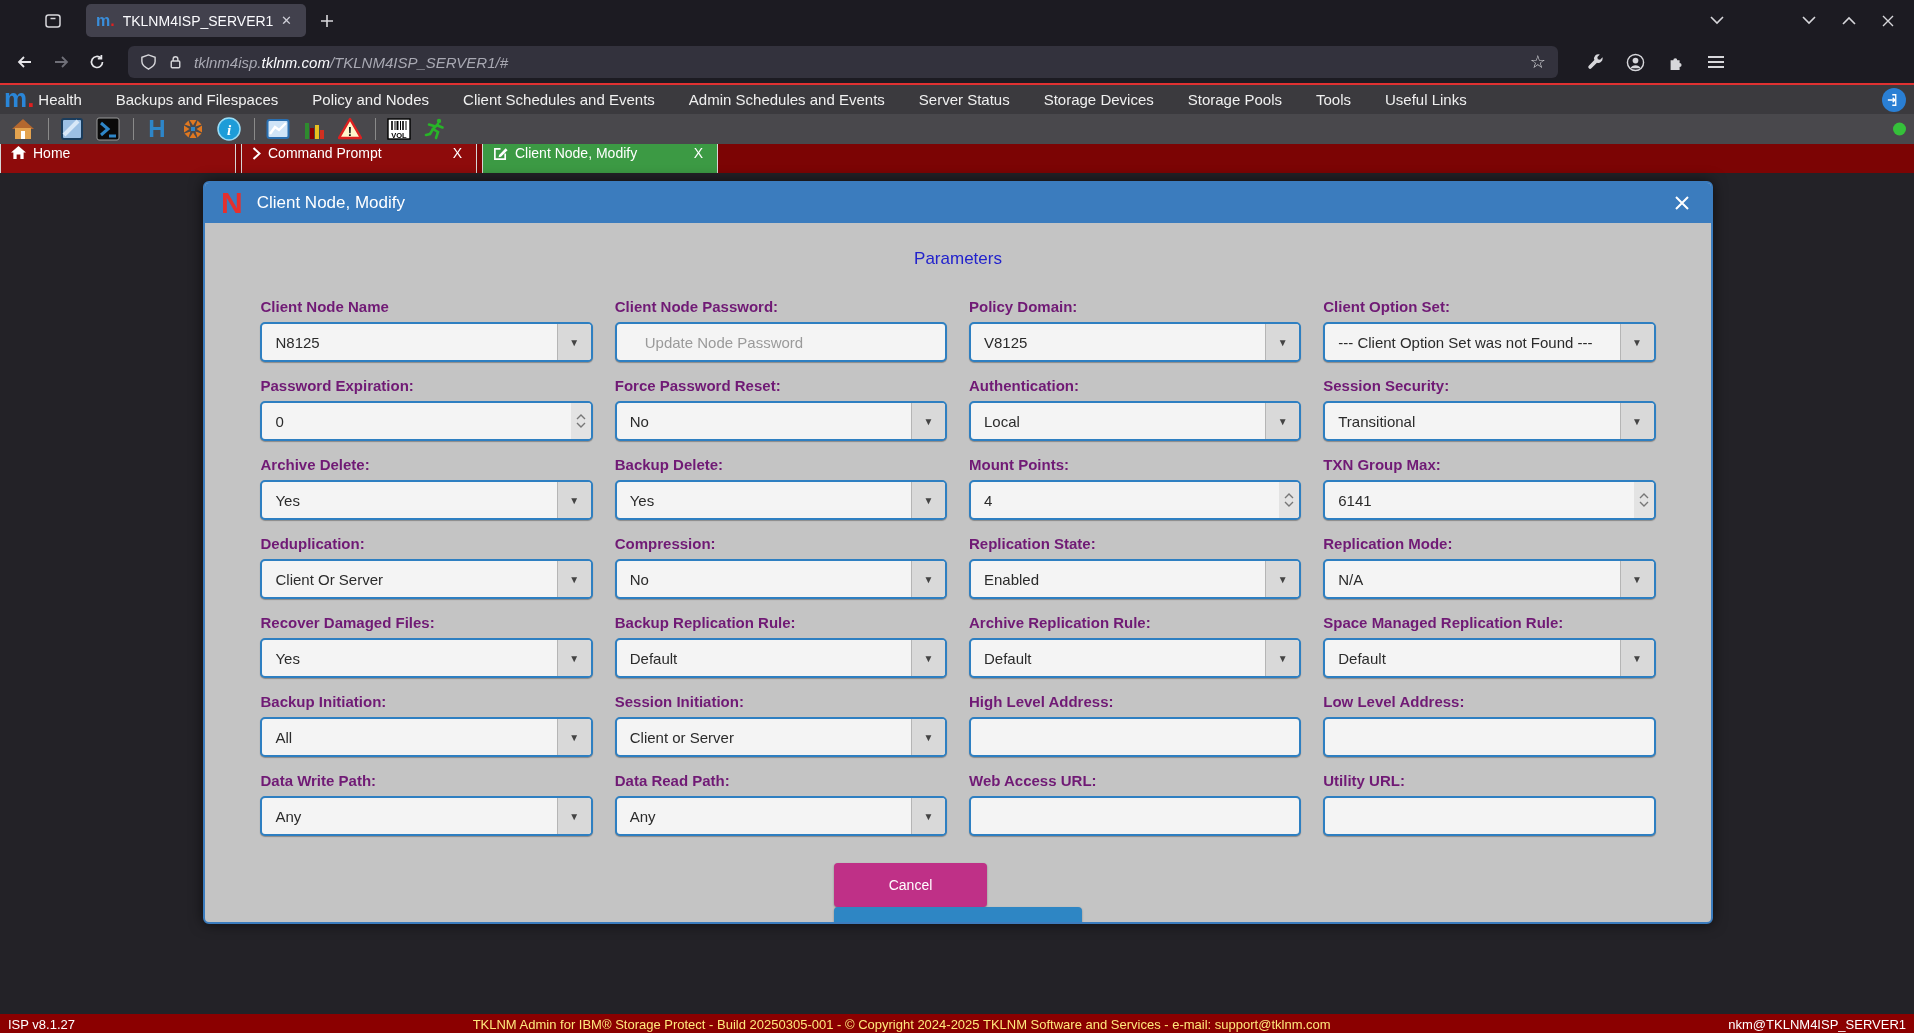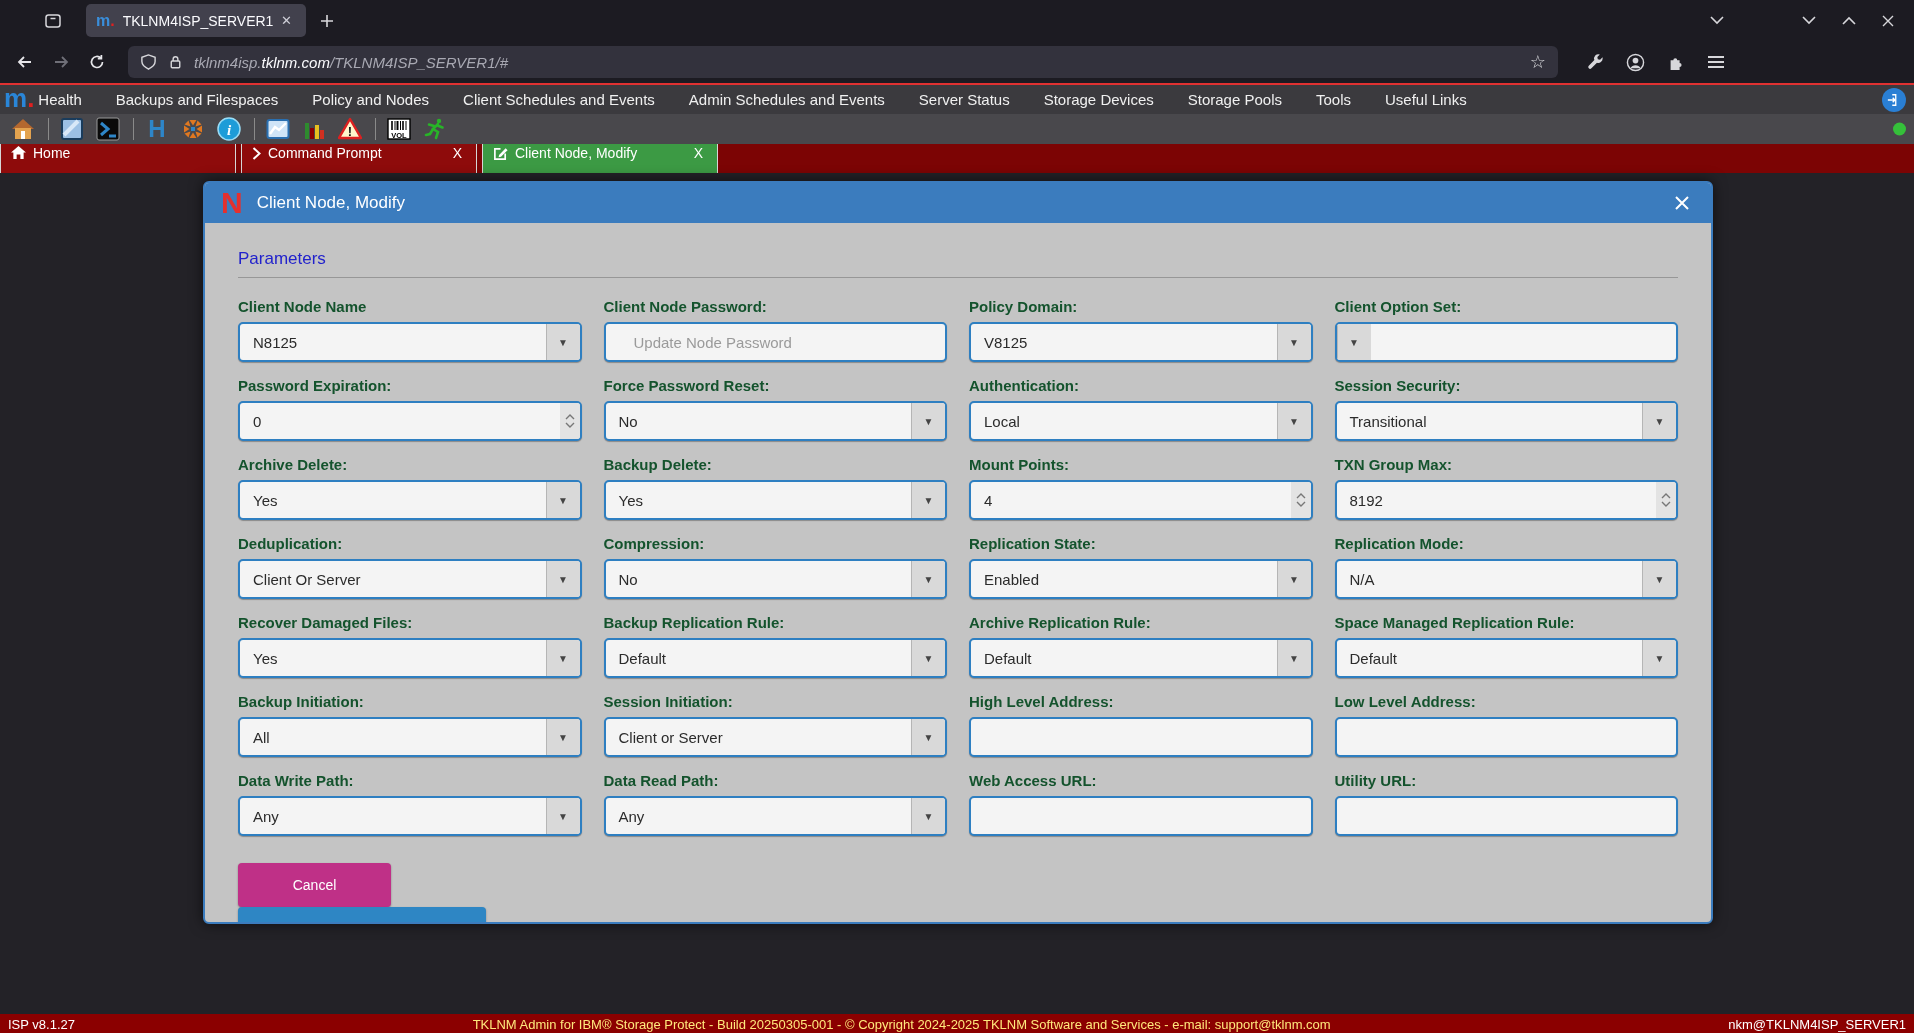--- a/index.html
+++ b/index.html
@@ -56,25 +56,25 @@
 
   
   .content { height:841px; background:#232227; position:relative; }
   .dialog { position:absolute; left:203px; top:8px; width:1510px; height:743px;
     background:#c4c4c4; border:2px solid #3b7cbe; border-radius:6px; overflow:hidden;
     display:flex; flex-direction:column; box-shadow:0 0 14px rgba(0,0,0,.6); }
   .dlg-header { height:40px; background:#3b7cbe; display:flex; align-items:center; padding:0 16px; flex:0 0 40px; }
   .dlg-logo { color:#e4302e; font-weight:bold; font-size:30px; line-height:30px; margin-right:14px; }
   .dlg-title { color:#fff; font-size:17px; }
   .dlg-close { margin-left:auto; display:flex; align-items:center; justify-content:center; width:26px; height:26px; }
-  .dlg-body { flex:1; padding:26px 33px 0 33px; display:flex; flex-direction:column; }
+  .dlg-body { flex:1; padding:26px 33px 0 33px; display:flex; flex-direction:column;align-items:center; }
   .section-title { color:#2222cc; font-size:17px; margin-bottom:8px; }
   .section-rule { border:none; border-top:1px solid #979797; margin-bottom:20px; }
   .form-grid { display:grid; grid-template-columns:repeat(4,1fr); column-gap:22px; row-gap:15px; }
-  .flabel { font-size:15px; font-weight:bold; color:#14532d; margin-bottom:7px; white-space:nowrap; }
+  .flabel { font-size:15px; font-weight:bold; color:#701a75; margin-bottom:7px; white-space:nowrap; }
   .control { height:40px; border:2px solid #2e7fc1; border-radius:5px; background:#f4f4f4;
     display:flex; align-items:stretch; font-size:15px; color:#2b2b2b; overflow:hidden;
     box-shadow:0 1px 1px rgba(0,0,0,.3);gap:27px; }
   .control .val { flex:1; display:flex; align-items:center; padding-left:13px; white-space:nowrap; overflow:hidden; }
   .control .dd { width:34px; background:#d9d9d9; border-left:1px solid #b5b5b5;
     display:flex; align-items:center; justify-content:center; color:#444; font-size:10px; }
   .control .spin { width:20px; background:#e3e3e3; display:flex; flex-direction:column;
     align-items:center; justify-content:center; gap:2px; }
   input.control { display:block; width:100%; padding-left:28px; font-size:15px; color:#2b2b2b;
     font-family:"Liberation Sans", sans-serif; outline:none; }
@@ -372,20 +372,21 @@
           <div class="field">
             <div class="flabel">Policy Domain:</div>
             <div class="control sel">
               <span class="val">V8125</span>
               <span class="dd">▼</span>
             </div>
           </div>
           <div class="field">
             <div class="flabel">Client Option Set:</div>
             <div class="control sel">
+              <span class="val">--- Client Option Set was not Found ---</span>
               <span class="dd">▼</span>
             </div>
           </div>
           <div class="field">
             <div class="flabel">Password Expiration:</div>
             <div class="control num">
               <span class="val">0</span>
               <span class="spin">
                 <svg width="10" height="6" viewBox="0 0 10 6">
                   <polyline points="1,5 5,1 9,5" fill="none" stroke="#777" stroke-width="1.4"></polyline>
@@ -441,21 +442,21 @@
                 </svg>
                 <svg width="10" height="6" viewBox="0 0 10 6">
                   <polyline points="1,1 5,5 9,1" fill="none" stroke="#777" stroke-width="1.4"></polyline>
                 </svg>
               </span>
             </div>
           </div>
           <div class="field">
             <div class="flabel">TXN Group Max:</div>
             <div class="control num">
-              <span class="val">8192</span>
+              <span class="val">6141</span>
               <span class="spin">
                 <svg width="10" height="6" viewBox="0 0 10 6">
                   <polyline points="1,5 5,1 9,5" fill="none" stroke="#777" stroke-width="1.4"></polyline>
                 </svg>
                 <svg width="10" height="6" viewBox="0 0 10 6">
                   <polyline points="1,1 5,5 9,1" fill="none" stroke="#777" stroke-width="1.4"></polyline>
                 </svg>
               </span>
             </div>
           </div>

